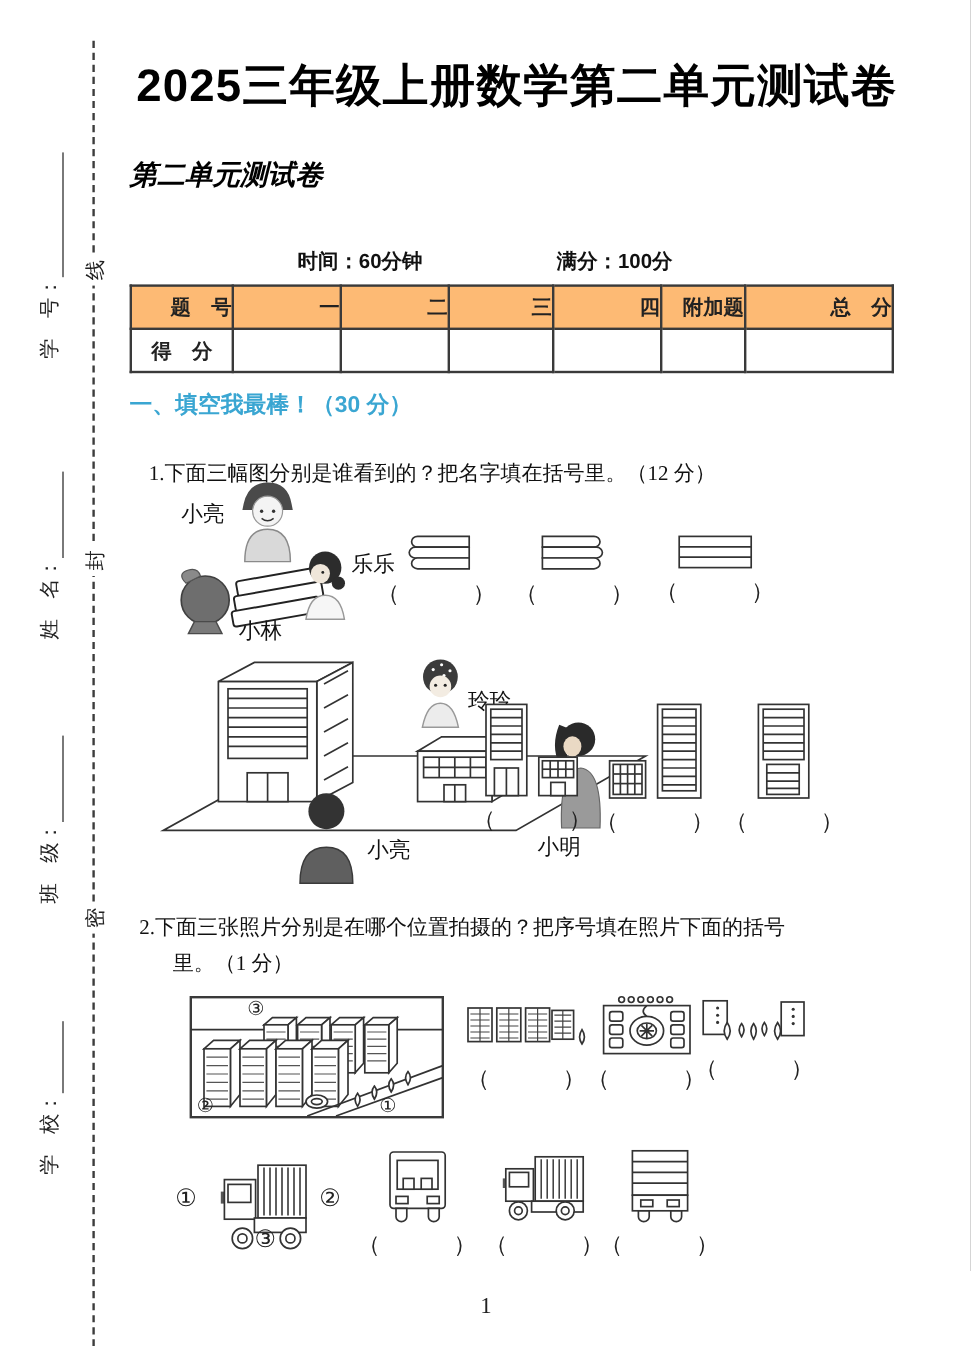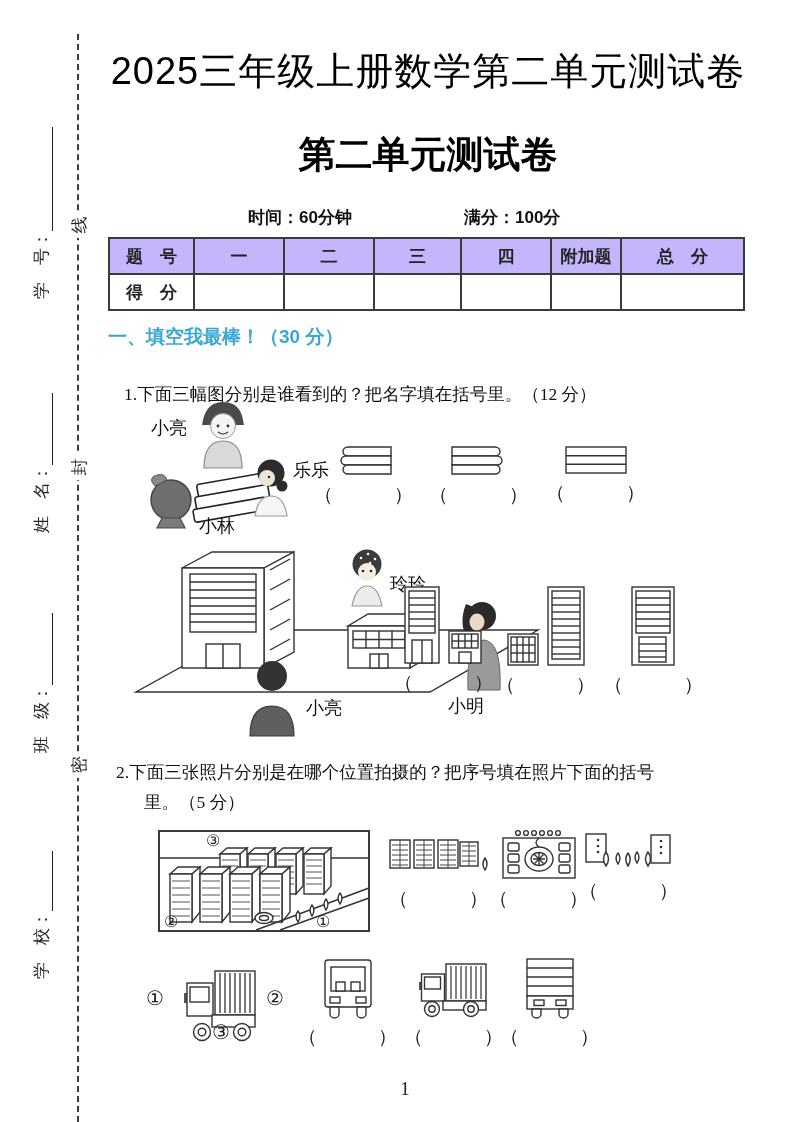--- a/index.html
+++ b/index.html
@@ -22,45 +22,45 @@
   .vfield{
     position:absolute;height:24px;display:flex;align-items:flex-end;
     transform:rotate(-90deg);font-size:17px;color:#222;white-space:nowrap;
   }
   .vfield .vline{
     display:inline-block;border-bottom:1.6px solid #222;height:18px;
   }
   
   .main{position:absolute;left:108px;top:0;width:640px;height:1122px;}
   .title{
-    position:absolute;left:0;top:46px;width:100%;margin:0;text-align:center;
-    font-family:"Liberation Sans",sans-serif;font-weight:400;
+    position:absolute;left:0;top:46px;width:100%;margin:0;text-align:right;
+    font-family:"Liberation Sans",sans-serif;font-weight:700;
     font-size:38px;letter-spacing:1px;color:#000;
   }
   .subtitle{
-    position:absolute;left:0;top:130px;width:100%;margin:0;text-align:center;
+    position:absolute;left:0;top:130px;width:100%;margin:0;text-align:left;
     font-family:"Liberation Sans",sans-serif;font-weight:900;
-    font-size:37px;color:#000;
+    font-size:23px;color:#000;font-style:italic;
   }
   .meta-label{
     position:absolute;top:206px;
     font-family:"Liberation Sans",sans-serif;font-weight:bold;font-size:17px;color:#111;padding-left:40px;
   }
   .meta-time{left:100px;}
   .meta-score{left:316px;}
   
   .score-table{
     position:absolute;left:0;top:237px;border-collapse:collapse;table-layout:fixed;
   }
   .score-table td{
     border:2px solid #3a3a3a;height:34px;text-align:center;vertical-align:middle;
     font-family:"Liberation Sans",sans-serif;font-weight:bold;font-size:17px;color:#222;
     padding:0;
   }
-  .score-table td.hdr{background:#c4b5fd;}
+  .score-table td.hdr{background:#fdba74;text-align:right;}
   
   .sec-heading{
     position:absolute;left:0;top:324px;margin:0;
     font-family:Liberation Sans, sans-serif;font-weight:bold;
     font-size:19px;color:#3aa6d2;
   }
   .q-text{
     position:absolute;font-size:17.5px;color:#111;white-space:nowrap;margin-top:20px;
   }
   .ill{position:absolute;}
@@ -318,21 +318,21 @@
         <line class="ln" x1="5" y1="40" x2="39" y2="40"></line>
         <rect class="fillw" x="8" y="51" width="27" height="25"></rect>
         <line class="ln" x1="8" y1="58" x2="35" y2="58"></line>
           <line class="ln" x1="8" y1="65" x2="35" y2="65"></line>
         <line class="ln" x1="8" y1="71" x2="35" y2="71"></line>
       </svg>
       <div class="paren">（　　　）</div>
     </div>
 
     <div class="q-text" style="left:8px;top:740px">2.下面三张照片分别是在哪个位置拍摄的？把序号填在照片下面的括号</div>
-    <div class="q-text" style="left:36px;top:770px">里。（5 分）</div>
+    <div class="q-text" style="left:36px;top:770px">里。（1 分）</div>
 
     <svg class="ill" style="left:50px;top:830px" width="212" height="102" viewBox="0 0 212 102">
       <rect x="1" y="1" width="210" height="100" fill="#fff" stroke="#3a3a3a" stroke-width="2"></rect>
       <line class="ln" x1="1" y1="28" x2="211" y2="28"></line>
       <g>
         <g class="fillw">
           <path d="M62,24 L82,24 L89,18 L69,18 Z"></path>
             <path d="M82,24 L89,18 L89,56 L82,64 Z"></path>
             <rect x="62" y="24" width="20" height="40"></rect>
           <path d="M90,24 L110,24 L117,18 L97,18 Z"></path>

